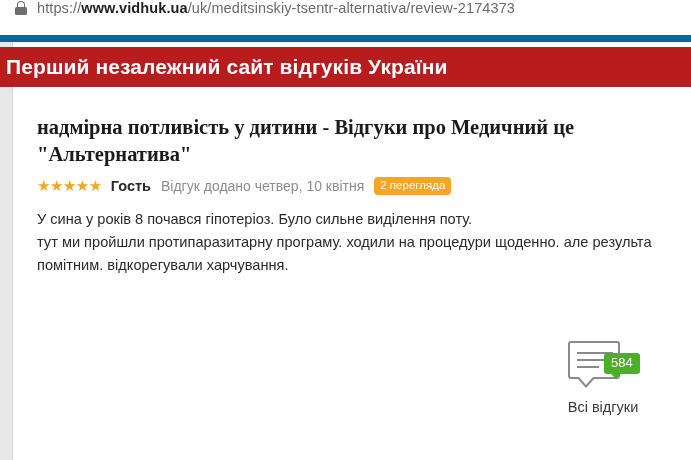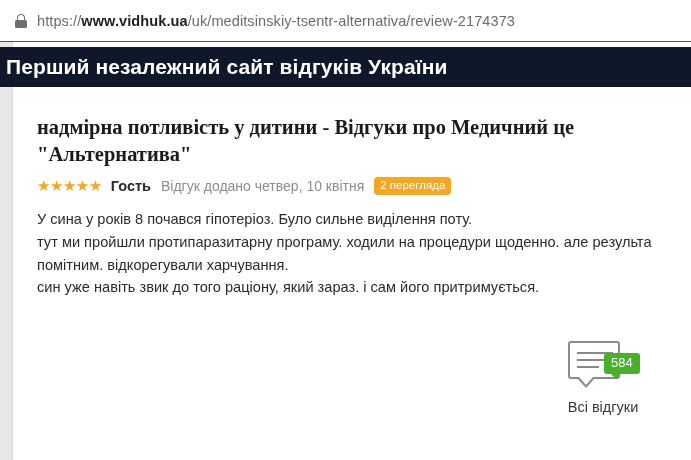--- a/index.html
+++ b/index.html
@@ -13,24 +13,24 @@
     font-family: "Liberation Sans", sans-serif;
     overflow: hidden;
     position: relative;
   }
 
   
   .urlbar {
     height: 42px;
     background: #ffffff;
     display: flex;
-    align-items: center;
+    align-items: flex-start;
     padding-left: 14px;
     box-sizing: border-box;
-    border-bottom: 1px solid #0369a1;
+    border-bottom: 7px solid #0369a1;
   }
   .lock-icon {
     width: 14px;
     height: 16px;
     margin-right: 9px;
     position: relative;
     flex: none;
   }
   .lock-icon .shackle {
     position: absolute;
@@ -77,21 +77,21 @@
     border-right: 1px solid #d8d8d8;
   }
 
   
   .site-banner {
     position: absolute;
     left: 0;
     top: 47px;
     width: 691px;
     height: 40px;
-    background: #0f172a;
+    background: #b91c1c;
     display: flex;
     align-items: center;
   }
   .site-banner .banner-title {
     color: #ffffff;
     font-size: 21px;
     font-weight: bold;
     padding-left: 6px;
     white-space: nowrap;
     letter-spacing: 0.1px;
@@ -280,21 +280,20 @@
     <span class="stars">★★★★★</span>
     <span class="author">Гость</span>
     <span class="date-text">Відгук додано четвер, 10 квітня</span>
     <span class="views-badge">2 перегляда</span>
   </div>
 
   <div class="review-body">
     <p>У сина у років 8 почався гіпотеріоз. Було сильне виділення поту.</p>
     <p>тут ми пройшли протипаразитарну програму. ходили на процедури щоденно. але результа</p>
     <p>помітним. відкорегували харчування.</p>
-    <p>син уже навіть звик до того раціону, який зараз. і сам його притримується.</p>
   </div>
 
   <div class="all-reviews">
     <div class="bubble-wrap">
       <span class="bubble">
         <span class="ln ln1"></span>
         <span class="ln ln2"></span>
         <span class="ln ln3"></span>
       </span>
       <span class="bubble-tail"></span>

